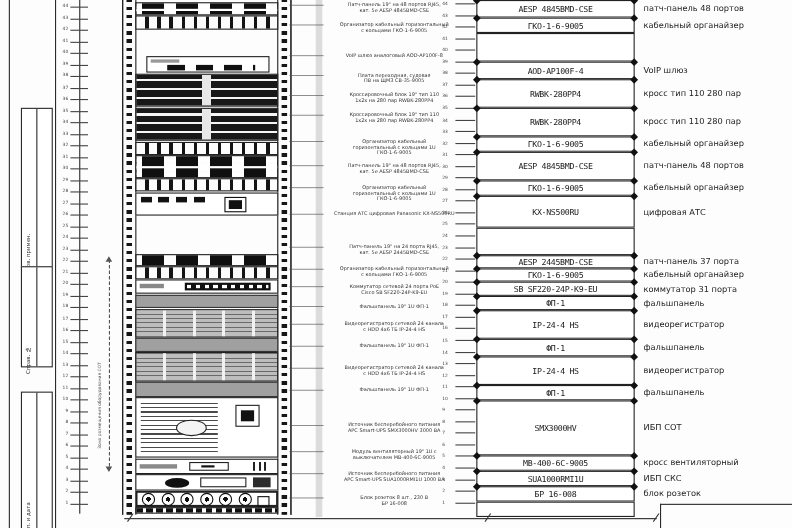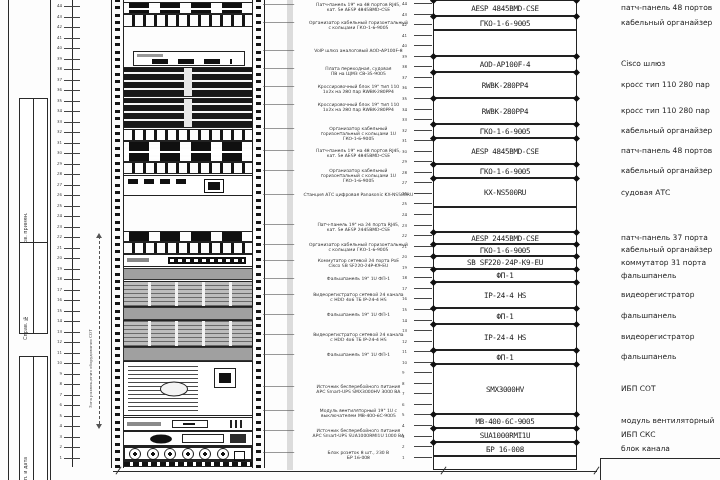--- a/index.html
+++ b/index.html
@@ -91,21 +91,21 @@
       text-align:center;font-size:7.5px;line-height:8.5px;color:#333;}
   .callout .lead{position:absolute;right:100%;margin-right:3px;top:4px;width:52px;border-top:1px solid #555;}
 
   
   .eqbox{position:absolute;left:433px;width:144px;border:1px solid #222;background:#fff;
       box-sizing:border-box;display:flex;align-items:center;justify-content:center;
       font-family:"DejaVu Sans Mono",monospace;font-size:7.5px;letter-spacing:-0.3px;white-space:nowrap;}
   .eqbox.marked::before,.eqbox.marked::after{content:"";position:absolute;width:5px;height:5px;
       background:#111;transform:rotate(45deg);top:-3px;}
   .eqbox.marked::before{left:-3px;} .eqbox.marked::after{right:-3px;}
-  .desc{position:absolute;left:585px;font-size:7.5px;white-space:nowrap;color:#222;margin-left:36px;}
+  .desc{position:absolute;left:585px;font-size:7.5px;white-space:nowrap;color:#222;}
 
   
   .dimtick{position:absolute;width:9px;height:1px;background:#333;transform:rotate(-55deg);}
 </style>
 </head>
 <body>
 
 <div class="page">
 
   <div class="vline" style="left:8px;top:0;height:480px;"></div>
@@ -492,58 +492,58 @@
       <div class="tick" style="left: 414px; top: 456.65px; width: 18px;"></div>
     </div>
 
   <div id="equipment">
       <div class="eqbox marked" style="top: 0px; height: 16px;">AESP 4845BMD-CSE</div>
       <div class="desc" style="top: 3px;">патч-панель 48 портов</div>
       <div class="eqbox marked" style="top: 16px; height: 14px;">ГКО-1-6-9005</div>
       <div class="desc" style="top: 18px;">кабельный органайзер</div>
       <div class="eqbox" style="top: 30px; height: 26px;"></div>
       <div class="eqbox marked" style="top: 56px; height: 16px;">AOD-AP100F-4</div>
-      <div class="desc" style="top: 59px;">Cisco шлюз</div>
+      <div class="desc" style="top: 59px;">VoIP шлюз</div>
       <div class="eqbox marked" style="top: 72px; height: 26px;">RWBK-280PP4</div>
       <div class="desc" style="top: 80px;">кросс тип 110 280 пар</div>
       <div class="eqbox marked" style="top: 98px; height: 26px;">RWBK-280PP4</div>
       <div class="desc" style="top: 106px;">кросс тип 110 280 пар</div>
       <div class="eqbox marked" style="top: 124px; height: 14px;">ГКО-1-6-9005</div>
       <div class="desc" style="top: 126px;">кабельный органайзер</div>
       <div class="eqbox marked" style="top: 138px; height: 26px;">AESP 4845BMD-CSE</div>
       <div class="desc" style="top: 146px;">патч-панель 48 портов</div>
       <div class="eqbox marked" style="top: 164px; height: 14px;">ГКО-1-6-9005</div>
       <div class="desc" style="top: 166px;">кабельный органайзер</div>
       <div class="eqbox marked" style="top: 178px; height: 29px;">KX-NS500RU</div>
-      <div class="desc" style="top: 187.5px;">судовая АТС</div>
+      <div class="desc" style="top: 187.5px;">цифровая АТС</div>
       <div class="eqbox" style="top: 207px; height: 25px;"></div>
       <div class="eqbox marked" style="top: 232px; height: 12px;">AESP 2445BMD-CSE</div>
       <div class="desc" style="top: 233px;">патч-панель 37 порта</div>
       <div class="eqbox marked" style="top: 244px; height: 12px;">ГКО-1-6-9005</div>
       <div class="desc" style="top: 245px;">кабельный органайзер</div>
       <div class="eqbox marked" style="top: 256px; height: 13px;">SB SF220-24P-K9-EU</div>
       <div class="desc" style="top: 257.5px;">коммутатор 31 порта</div>
       <div class="eqbox marked" style="top: 269px; height: 13px;">ФП-1</div>
       <div class="desc" style="top: 270.5px;">фальшпанель</div>
       <div class="eqbox marked" style="top: 282px; height: 26px;">IP-24-4 HS</div>
       <div class="desc" style="top: 290px;">видеорегистратор</div>
       <div class="eqbox marked" style="top: 308px; height: 16px;">ФП-1</div>
       <div class="desc" style="top: 311px;">фальшпанель</div>
       <div class="eqbox marked" style="top: 324px; height: 26px;">IP-24-4 HS</div>
       <div class="desc" style="top: 332px;">видеорегистратор</div>
       <div class="eqbox marked" style="top: 350px; height: 14px;">ФП-1</div>
       <div class="desc" style="top: 352px;">фальшпанель</div>
       <div class="eqbox marked" style="top: 364px; height: 50px;">SMX3000HV</div>
       <div class="desc" style="top: 384px;">ИБП СОТ</div>
       <div class="eqbox marked" style="top: 414px; height: 14px;">MB-400-6C-9005</div>
-      <div class="desc" style="top: 416px;">модуль вентиляторный</div>
+      <div class="desc" style="top: 416px;">кросс вентиляторный</div>
       <div class="eqbox marked" style="top: 428px; height: 14px;">SUA1000RMI1U</div>
       <div class="desc" style="top: 430px;">ИБП СКС</div>
       <div class="eqbox marked" style="top: 442px; height: 14px;">БР 16-008</div>
-      <div class="desc" style="top: 444px;">блок канала</div>
+      <div class="desc" style="top: 444px;">блок розеток</div>
       <div class="eqbox" style="top: 456px; height: 14px;"></div>
     </div>
 
   <div class="hline" style="left:113px;top:471px;width:484px;"></div>
   <div class="dimtick" style="left:114px;top:470px;"></div>
   <div class="dimtick" style="left:439px;top:470px;"></div>
   <div class="dimtick" style="left:592px;top:470px;"></div>
   <div class="hline" style="left:600px;top:458px;width:120px;"></div>
   <div class="vline" style="left:600px;top:458px;height:22px;"></div>
 

